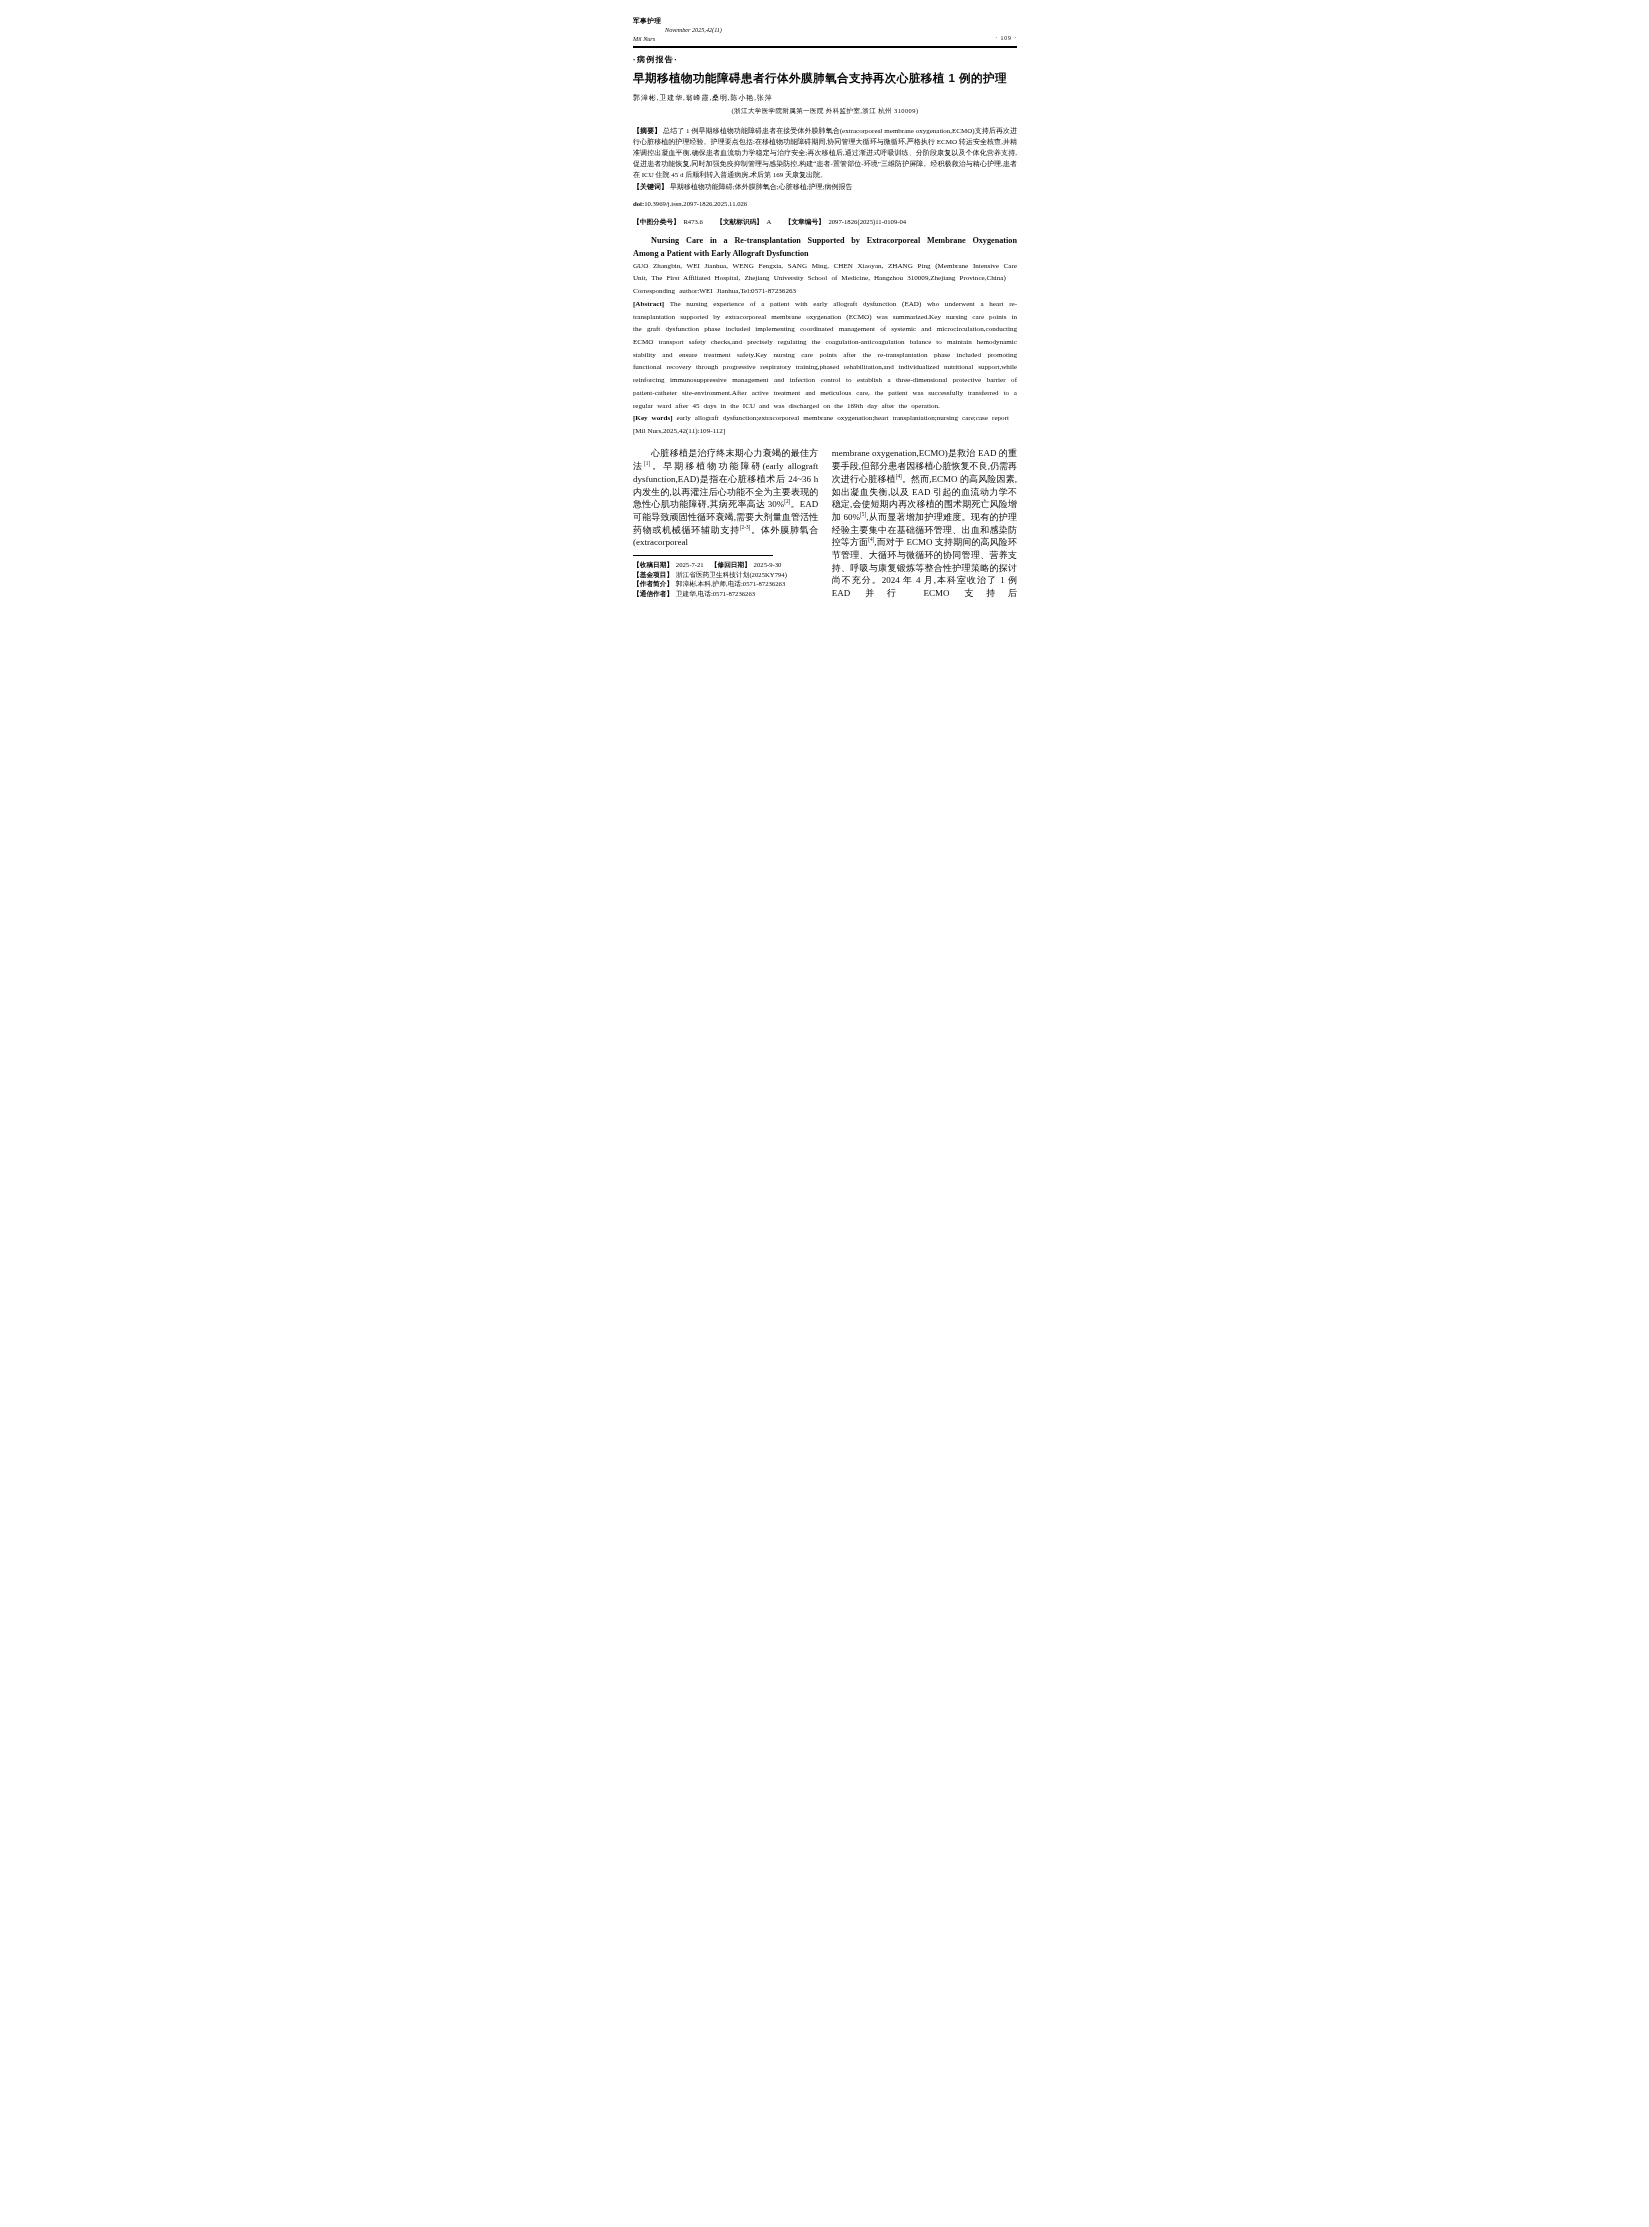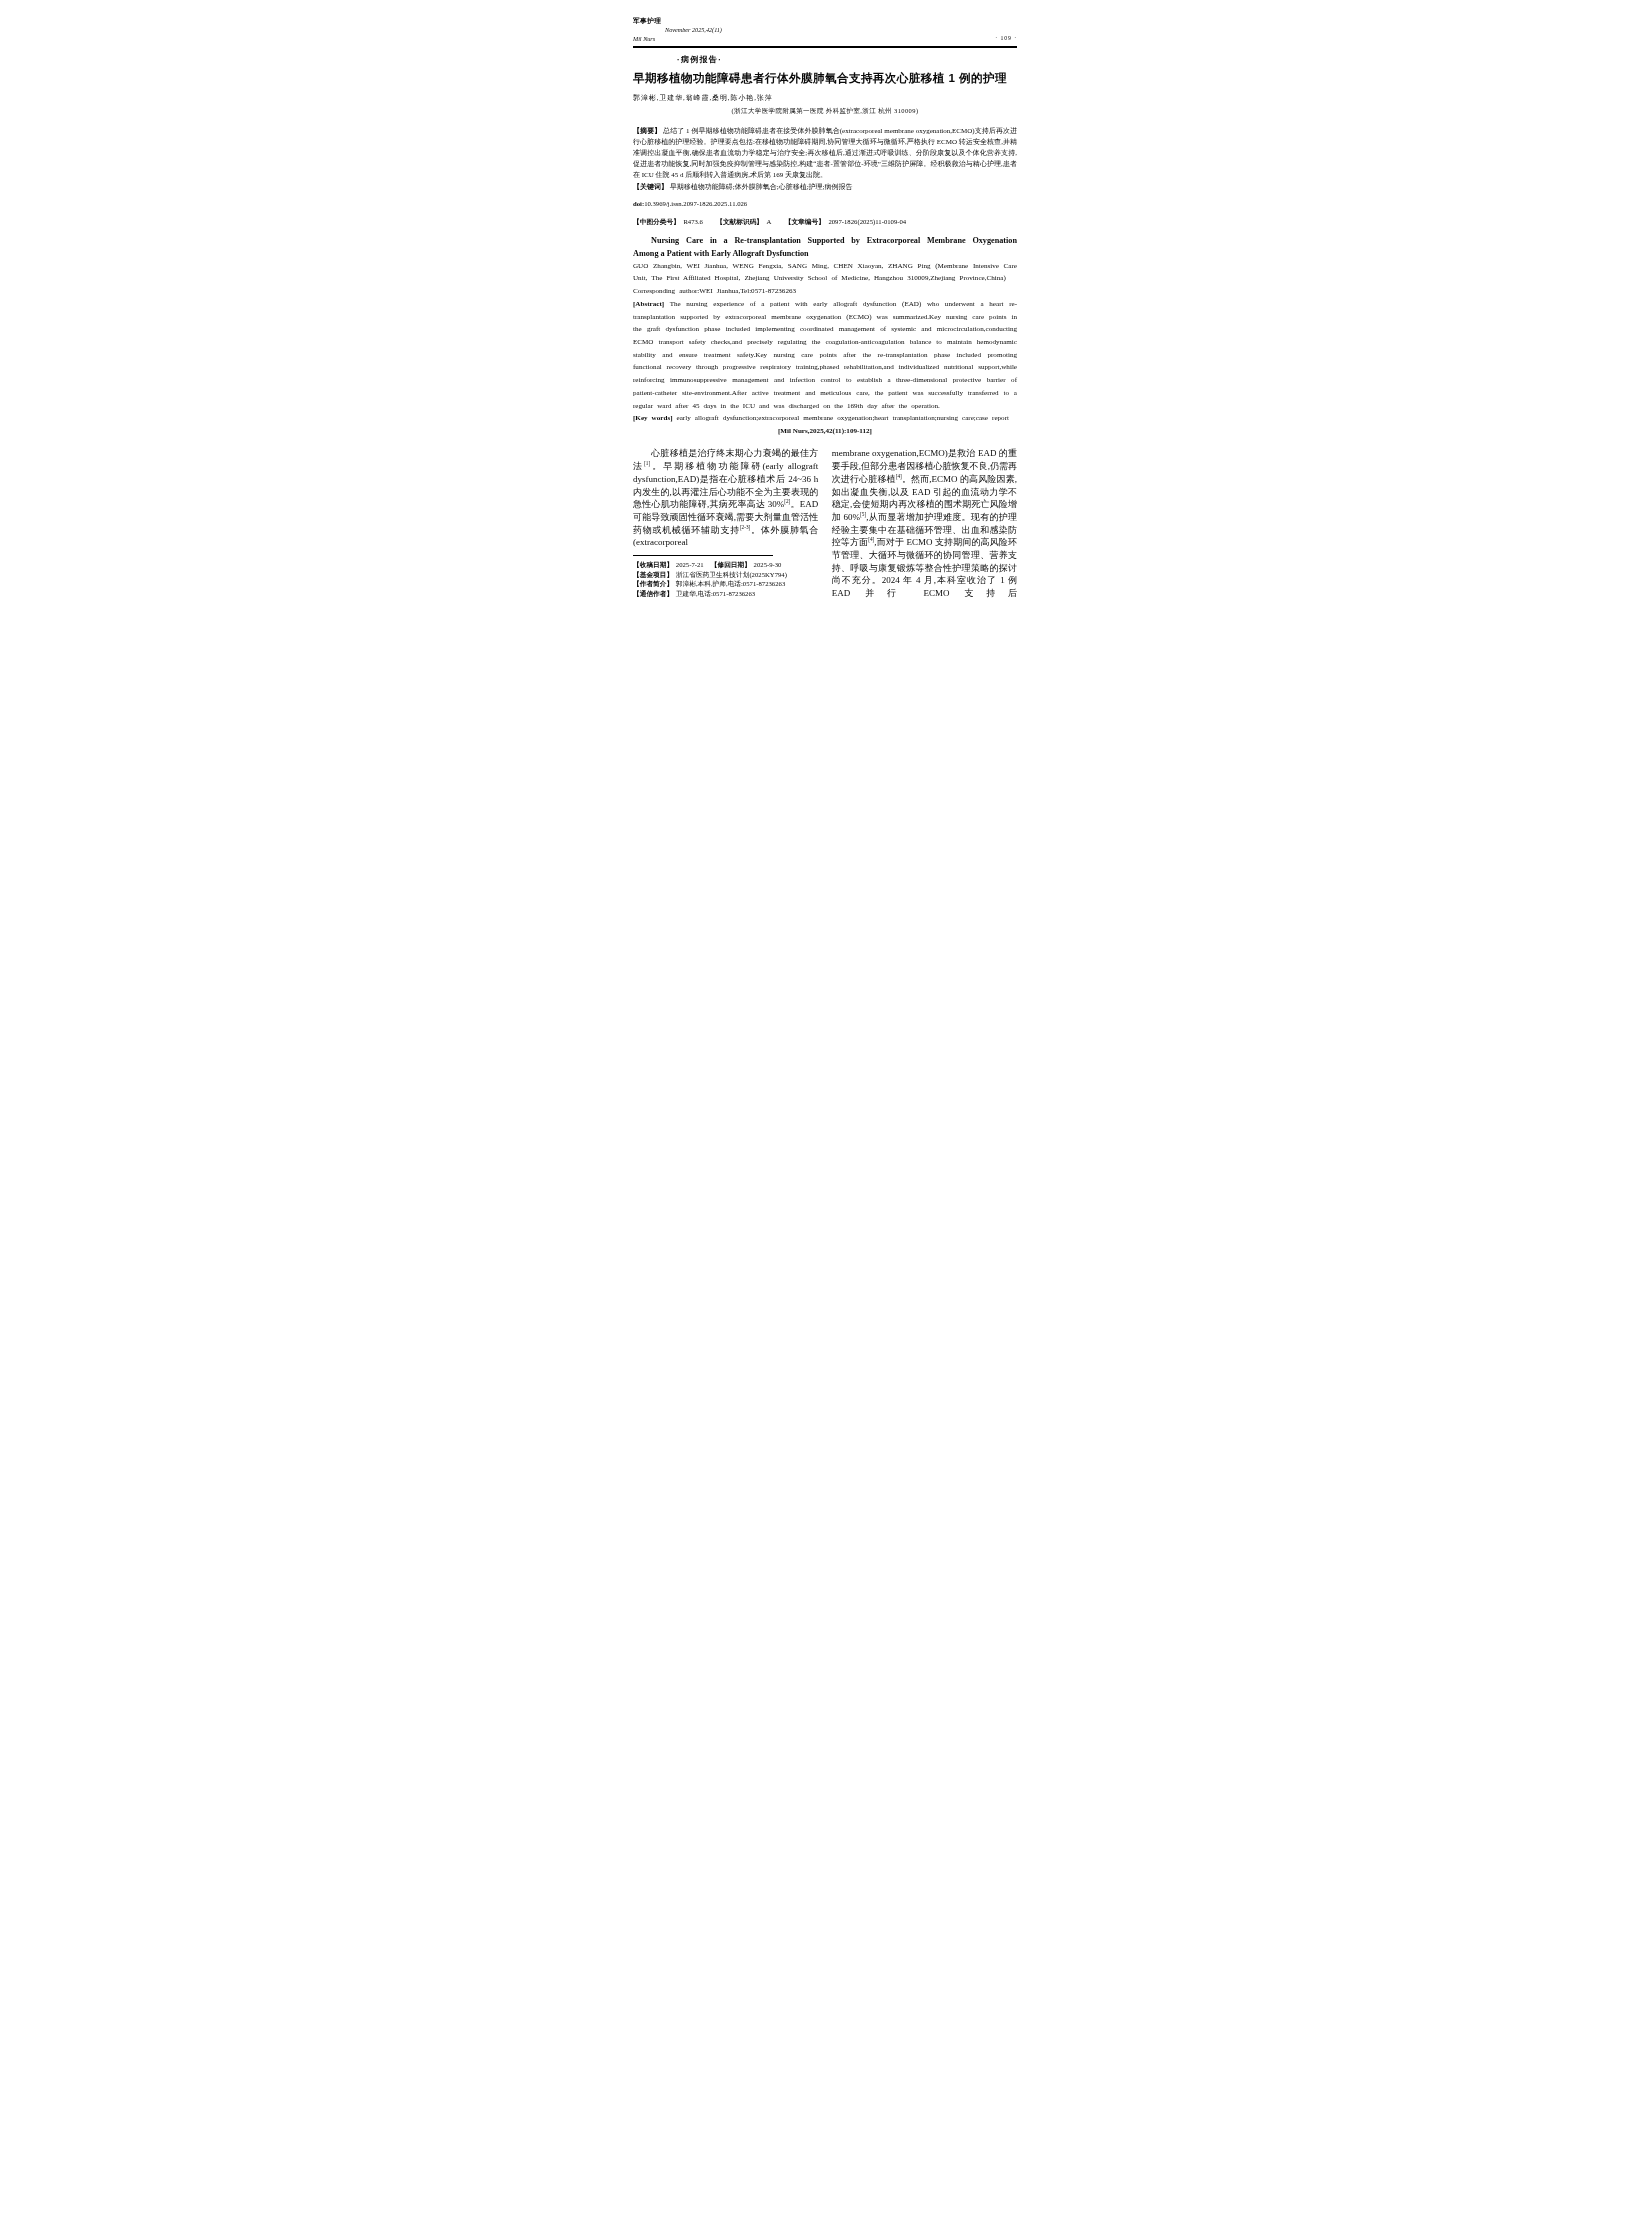--- a/index.html
+++ b/index.html
@@ -30,21 +30,20 @@
     height: 1.3px;
   }
 
   
   .section-tag {
     margin-top: 6.2px;
     font-family: "Liberation Sans", "DejaVu Sans", sans-serif;
     font-weight: 700;
     font-size: 8px;
     letter-spacing: 1.3px;
-    margin-left: 44px;
   }
   .title-cn {
     margin: 5.3px 0 0 0;
     text-align: left;
     font-family: "Liberation Sans", "DejaVu Sans", sans-serif;
     font-weight: 700;
     font-size: 11.6px;
     line-height: 1.3;
     letter-spacing: 0.4px;
   }
@@ -75,21 +74,21 @@
   .title-en .l1 { display: block; text-align: justify; text-align-last: justify; margin-left: 18px; }
   .title-en .l2 { display: block; }
   .en {
     font-size: 7.1px;
     line-height: 12.7px;
     text-align: justify;
     word-spacing: 0.32em;
     margin: 0;
   }
   .en-label { font-weight: 700; }
-  .citation { text-align: center; word-spacing: normal; font-weight: bold; }
+  .citation { text-align: left; word-spacing: normal; }
 
   
   .columns { display: flex; gap: 13.4px; margin-top: 9.8px; }
   .col { flex: 1; min-width: 0; display: flex; flex-direction: column; }
   .body-para {
     font-size: 9px;
     line-height: 12.7px;
     text-align: justify;
     text-align-last: justify;
     margin: 0;

